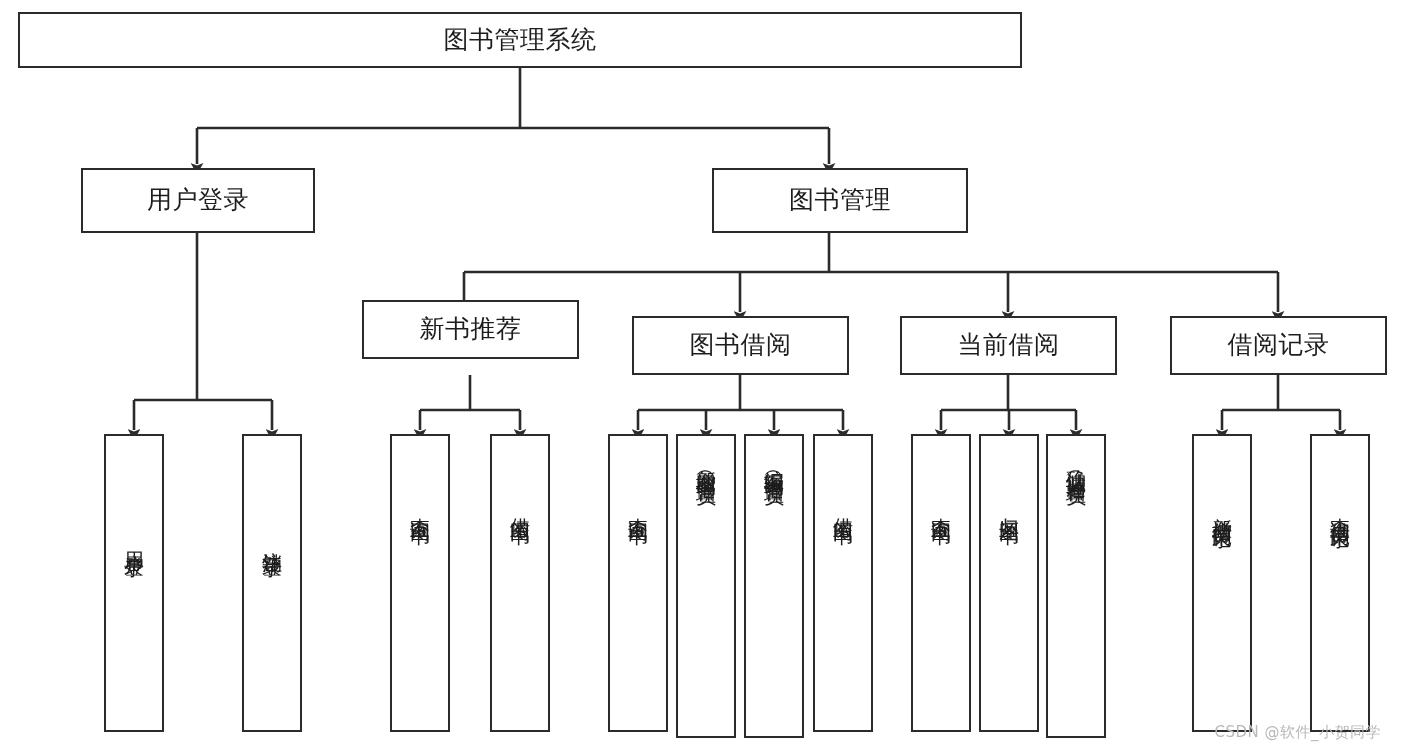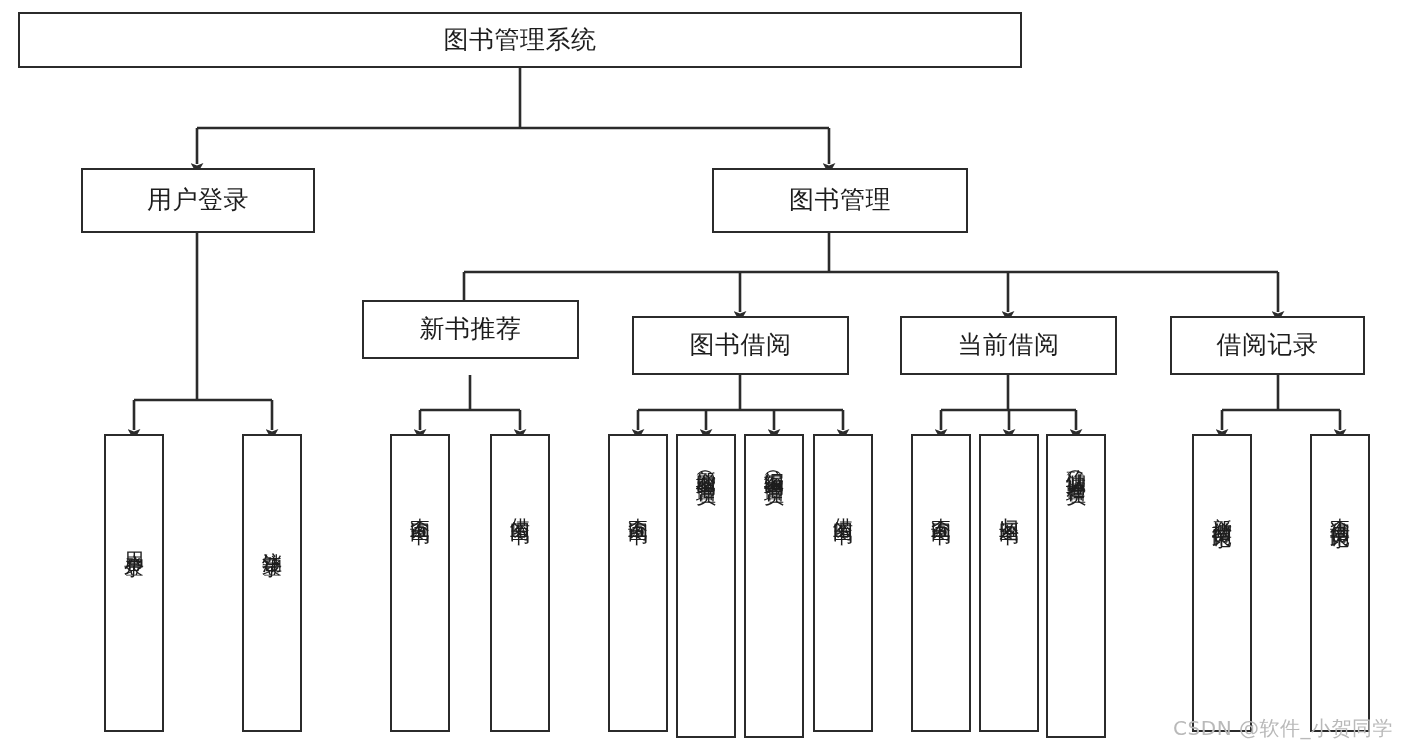--- a/index.html
+++ b/index.html
@@ -62,23 +62,23 @@
     white-space: nowrap;
   }
   .node.vert.mid .node-label {
     padding-top: 48px;
   }
   .node.vert.midlow .node-label {
     padding-top: 82px;
   }
   #watermark {
     position: absolute;
-    right: 12px;
+    right: 24px;
     bottom: 5px;
-    font-size: 20px;
+    font-size: 15px;
     color: #b9b9b9;
     letter-spacing: 0.5px;
     z-index: 3;
     white-space: nowrap;
   }
 </style>
 </head>
 <body>
 
 <div id="diagram-root">
@@ -178,21 +178,21 @@
   </div>
 
   <div class="node horiz" style="left:632px; top:316px; width:217px; height:59px;">
     <span class="node-label">图书借阅</span>
   </div>
 
   <div class="node horiz" style="left:900px; top:316px; width:217px; height:59px;">
     <span class="node-label">当前借阅</span>
   </div>
 
-  <div class="node horiz" style="left:1170px; top:316px; width:195px; height:59px;">
+  <div class="node horiz" style="left:1170px; top:316px; width:217px; height:59px;">
     <span class="node-label">借阅记录</span>
   </div>
 
   <div class="node vert midlow" style="left:104px; top:434px; width:60px; height:298px;">
     <span class="node-label">用户登录</span>
   </div>
 
   <div class="node vert midlow" style="left:242px; top:434px; width:60px; height:298px;">
     <span class="node-label">注销登录</span>
   </div>

